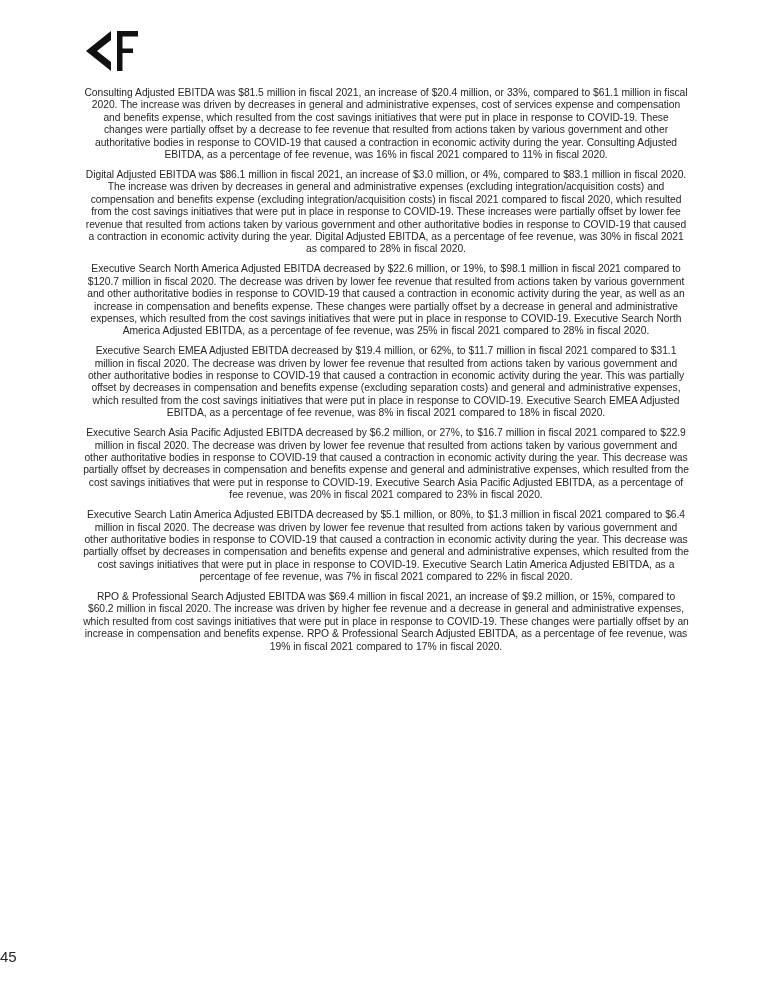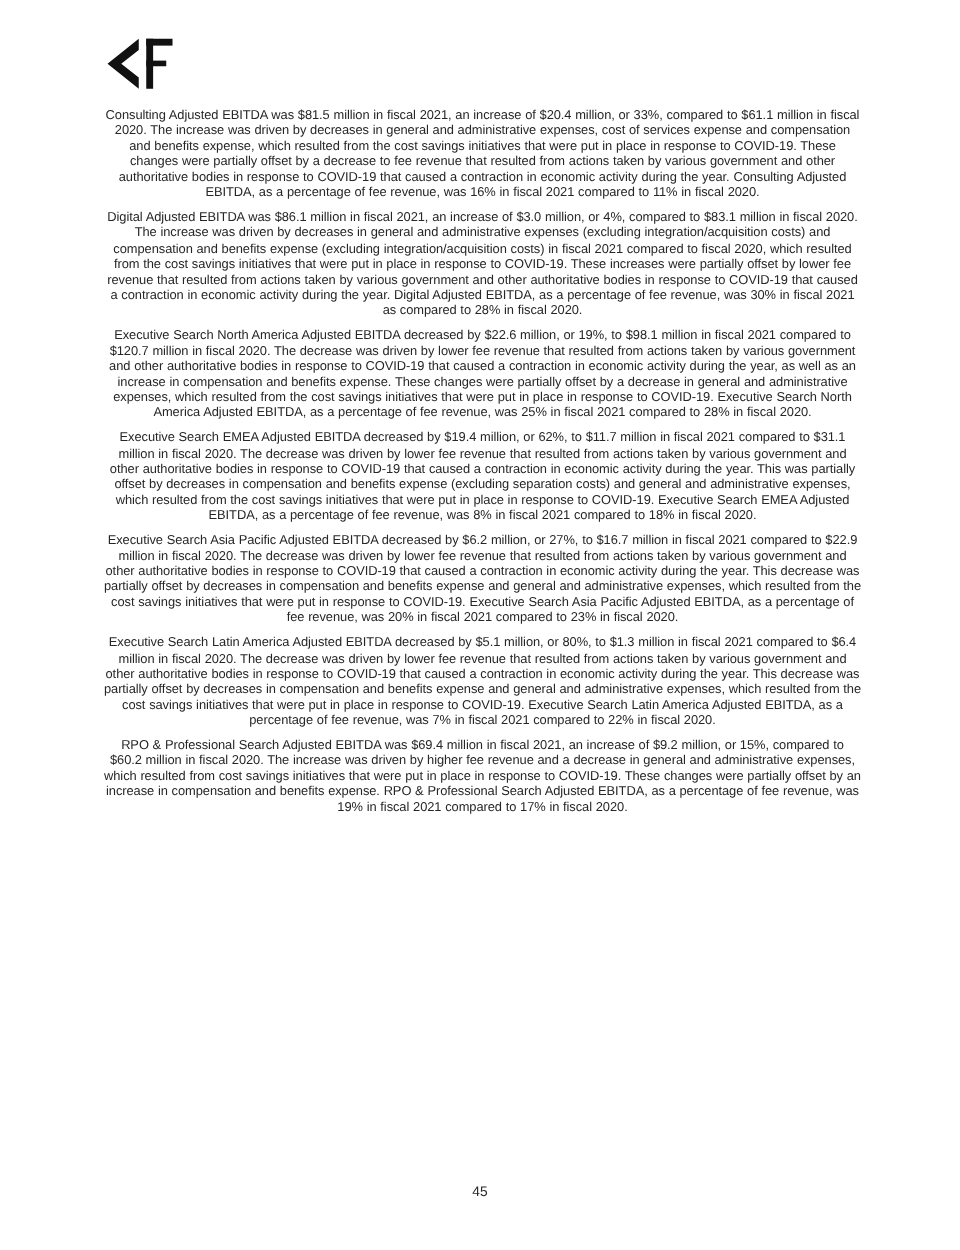--- a/index.html
+++ b/index.html
@@ -42,22 +42,22 @@
     line-height: 12.4px;
     letter-spacing: -0.05px;
     word-spacing: 0.2px;
     color: #262626;
   }
   .page-number {
     position: absolute;
     left: 0;
     top: 948px;
     width: 768px;
-    text-align: center;
-    font-size: 11px;
+    text-align: left;
+    font-size: 15px;
     color: #262626;
   }
 </style>
 </head>
 <body>
 
 <div class="page">
 
   <div class="logo">
     <svg width="56" height="42" viewBox="0 0 56 42" xmlns="http://www.w3.org/2000/svg">

